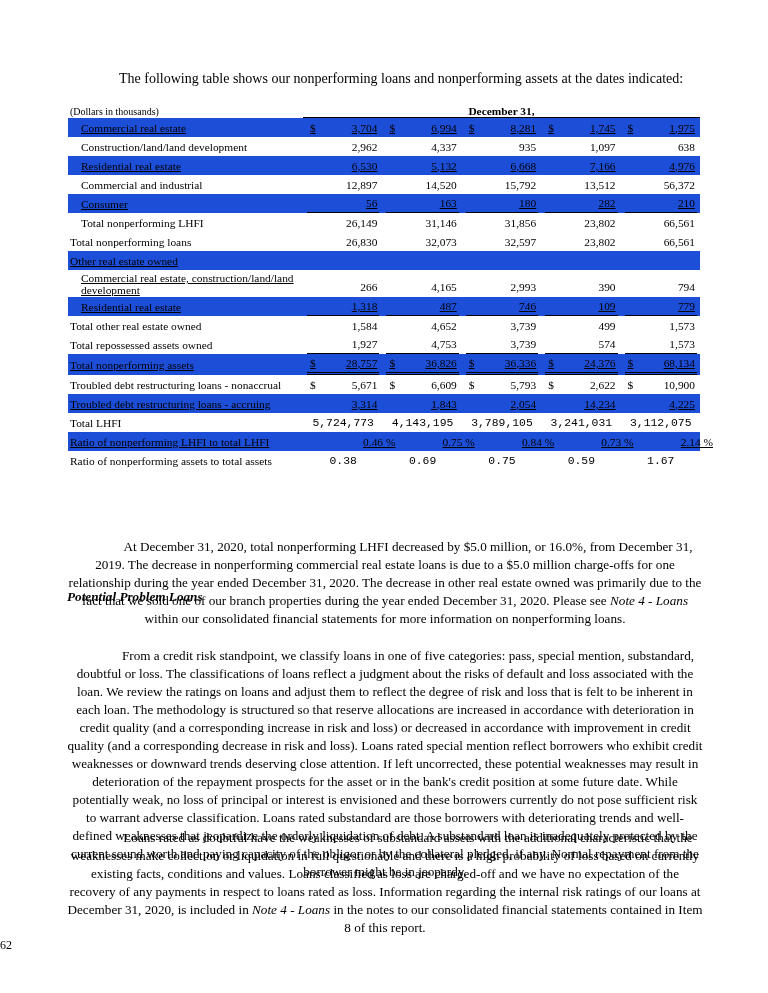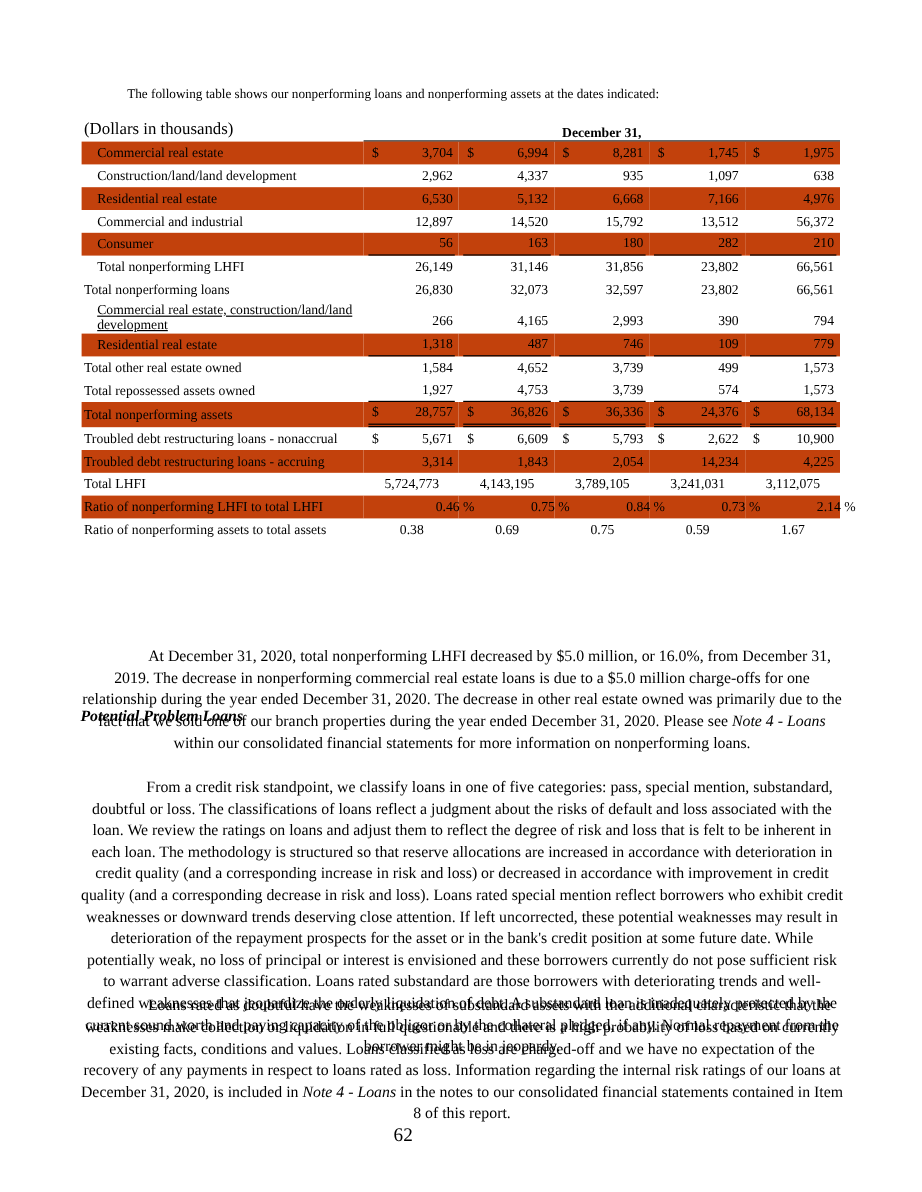--- a/index.html
+++ b/index.html
@@ -2,52 +2,52 @@
 <html><head>
 <meta charset="utf-8">
 <style>
   html, body { margin: 0; padding: 0; background: #ffffff; }
   body {
     width: 768px; height: 993px; position: relative; overflow: hidden;
     font-family: "Liberation Serif", "DejaVu Serif", serif;
     color: #000;
   }
   .intro {
-    position: absolute; left: 60px; top: 70px; width: 640px;
-    font-size: 11px; line-height: 18px; text-indent: 46px; margin: 0;
+    position: absolute; left: 73px; top: 70px; width: 640px;
+    font-size: 14px; line-height: 18px; text-indent: 46px; margin: 0;
   }
   .table-wrap { position: absolute; left: 68px; top: 99px; width: 632px; }
   table { border-collapse: separate; border-spacing: 0; width: 632px; table-layout: fixed; font-size: 11.4px; }
   col.c-label { width: 235px; }
   col.c-yr { width: 79.4px; }
   td { padding: 0; height: 19px; vertical-align: middle; white-space: nowrap; }
-  tr.band td { background: #c2410c; }
+  tr.band td { background: #1d4ed8; text-decoration: underline; }
   .label { padding-left: 2px; }
   .indent { padding-left: 13px; }
-  .units { font-size: 14px; height: 18px; vertical-align: bottom; padding-bottom: 1px; }
+  .units { font-size: 10px; height: 18px; vertical-align: bottom; padding-bottom: 1px; }
   .dec-hdr { font-weight: bold; text-align: center; font-size: 11.4px; border-bottom: 1.5px solid #000; height: 18px; vertical-align: bottom; }
   .yr-hdr { font-weight: bold; text-align: center; font-size: 11.4px; }
   .yr-inner { margin: 0 3px 0 4px; border-bottom: 2px solid #000; padding-bottom: 1px; }
   .cell { margin: 0 3px 0 4px; display: flex; justify-content: space-between; align-items: center; height: 18px; }
   .cell .cur { padding-left: 3px; }
   .cell .num { padding-right: 2px; margin-left: auto; }
   .cell.center { justify-content: center; }
-  .cell.center .num { margin: 0; padding: 0; }
+  .cell.center .num { margin: 0; padding: 0; font-family: Liberation Mono, monospace; }
   .cell.pct .num { margin-left: auto; padding-right: 0; position: relative; right: -16px; }
   .u1 .cell { border-bottom: 1.5px solid #000; }
   .u2 .cell { border-bottom: 3.5px double #000; }
   .tall td { height: 26px; vertical-align: bottom; padding-bottom: 1px; }
   .tall .wrap-label { white-space: normal; line-height: 12px; padding-left: 13px; padding-right: 6px; text-decoration: underline; }
   .body-text {
     position: absolute; left: 67px; width: 636px; font-size: 13.2px; line-height: 18px; margin: 0;
     text-align: center;
   }
   .body-text.ind { text-indent: 46px; }
   .heading { position: absolute; left: 67px; top: 589px; font-size: 13.2px; font-weight: bold; font-style: italic; margin: 0; }
-  .page-num { position: absolute; left: 0; width: 672px; top: 938px; text-align: center; font-size: 16px; }
+  .page-num { position: absolute; left: 0; width: 672px; top: 938px; font-size: 12px; }
   em { font-style: italic; }
 </style>
 </head>
 <body>
 
 <p class="intro">The following table shows our nonperforming loans and nonperforming assets at the dates indicated:</p>
 
 <div class="table-wrap">
   <table>
     <colgroup>
@@ -259,20 +259,48 @@
             <div class="cell">
               <span class="num">23,802</span>
             </div>
           </td>
           <td>
             <div class="cell">
               <span class="num">66,561</span>
             </div>
           </td>
         </tr>
+        <tr class="band">
+          <td class="label">Other real estate owned</td>
+          <td>
+            <div class="cell">
+              <span class="num"></span>
+            </div>
+          </td>
+          <td>
+            <div class="cell">
+              <span class="num"></span>
+            </div>
+          </td>
+          <td>
+            <div class="cell">
+              <span class="num"></span>
+            </div>
+          </td>
+          <td>
+            <div class="cell">
+              <span class="num"></span>
+            </div>
+          </td>
+          <td>
+            <div class="cell">
+              <span class="num"></span>
+            </div>
+          </td>
+        </tr>
         <tr class="tall">
           <td class="wrap-label">Commercial real estate, construction/land/land development</td>
           <td>
             <div class="cell">
               <span class="num">266</span>
             </div>
           </td>
           <td>
             <div class="cell">
               <span class="num">4,165</span>

